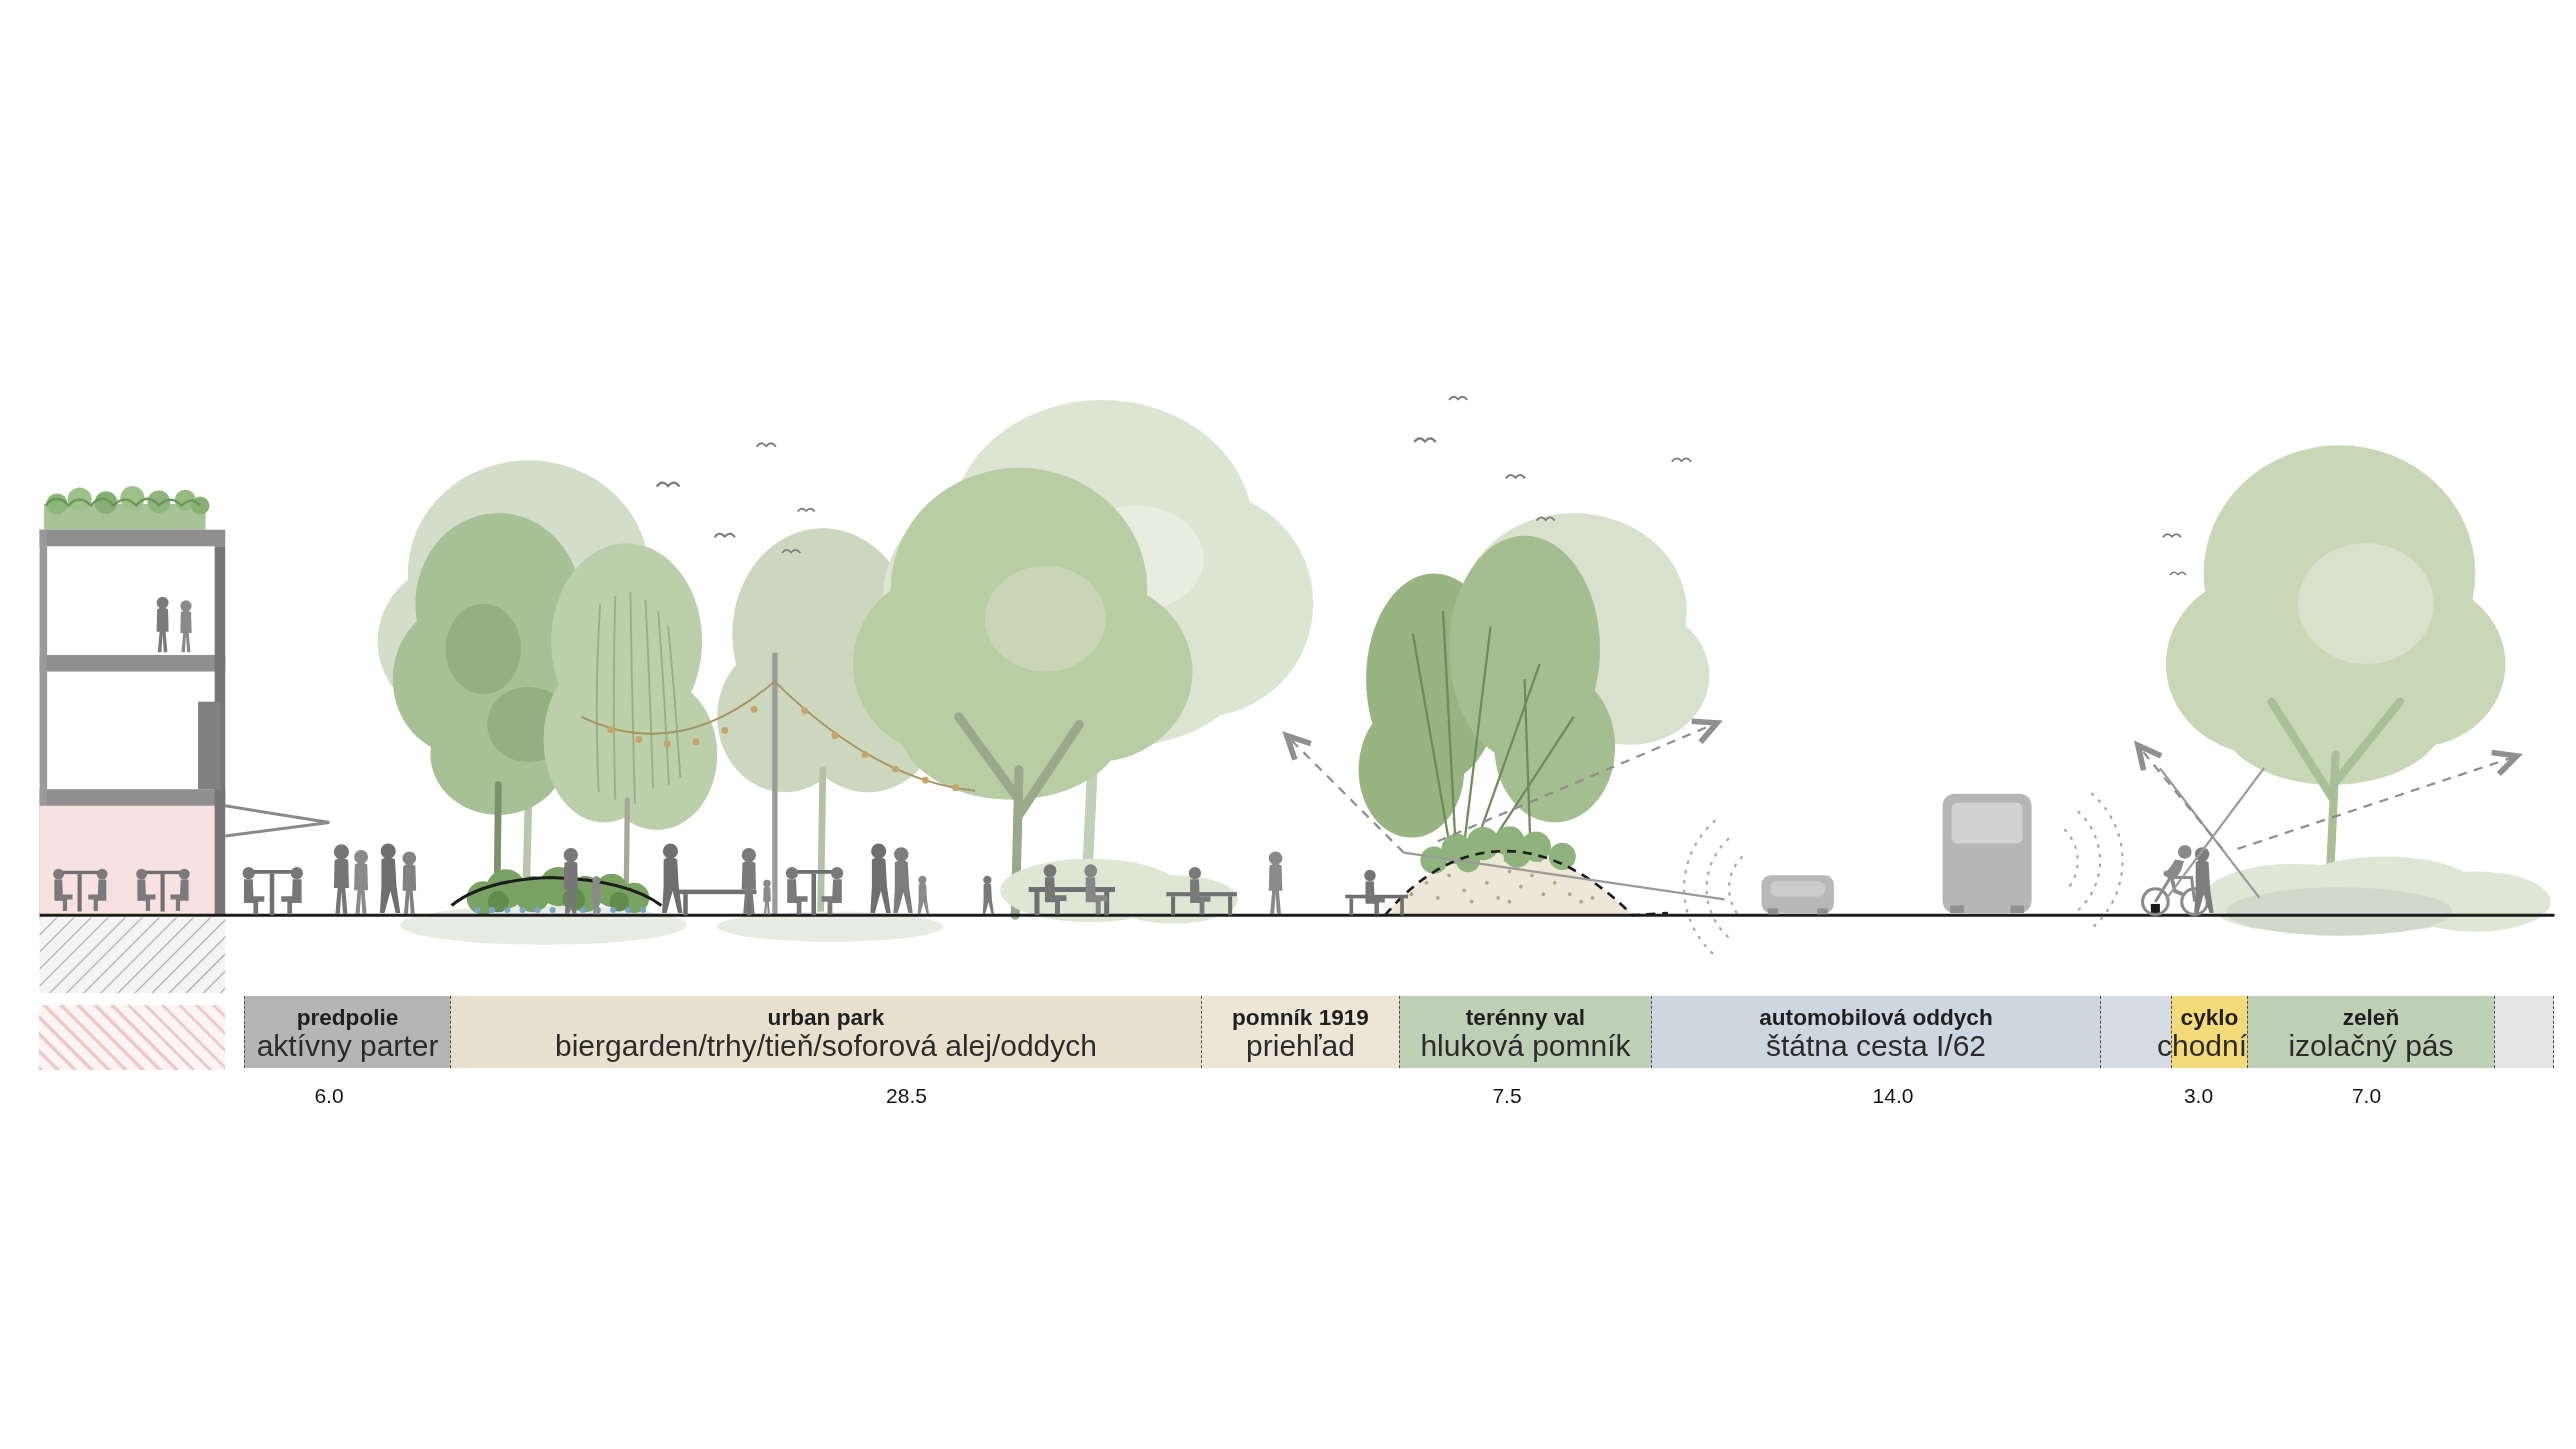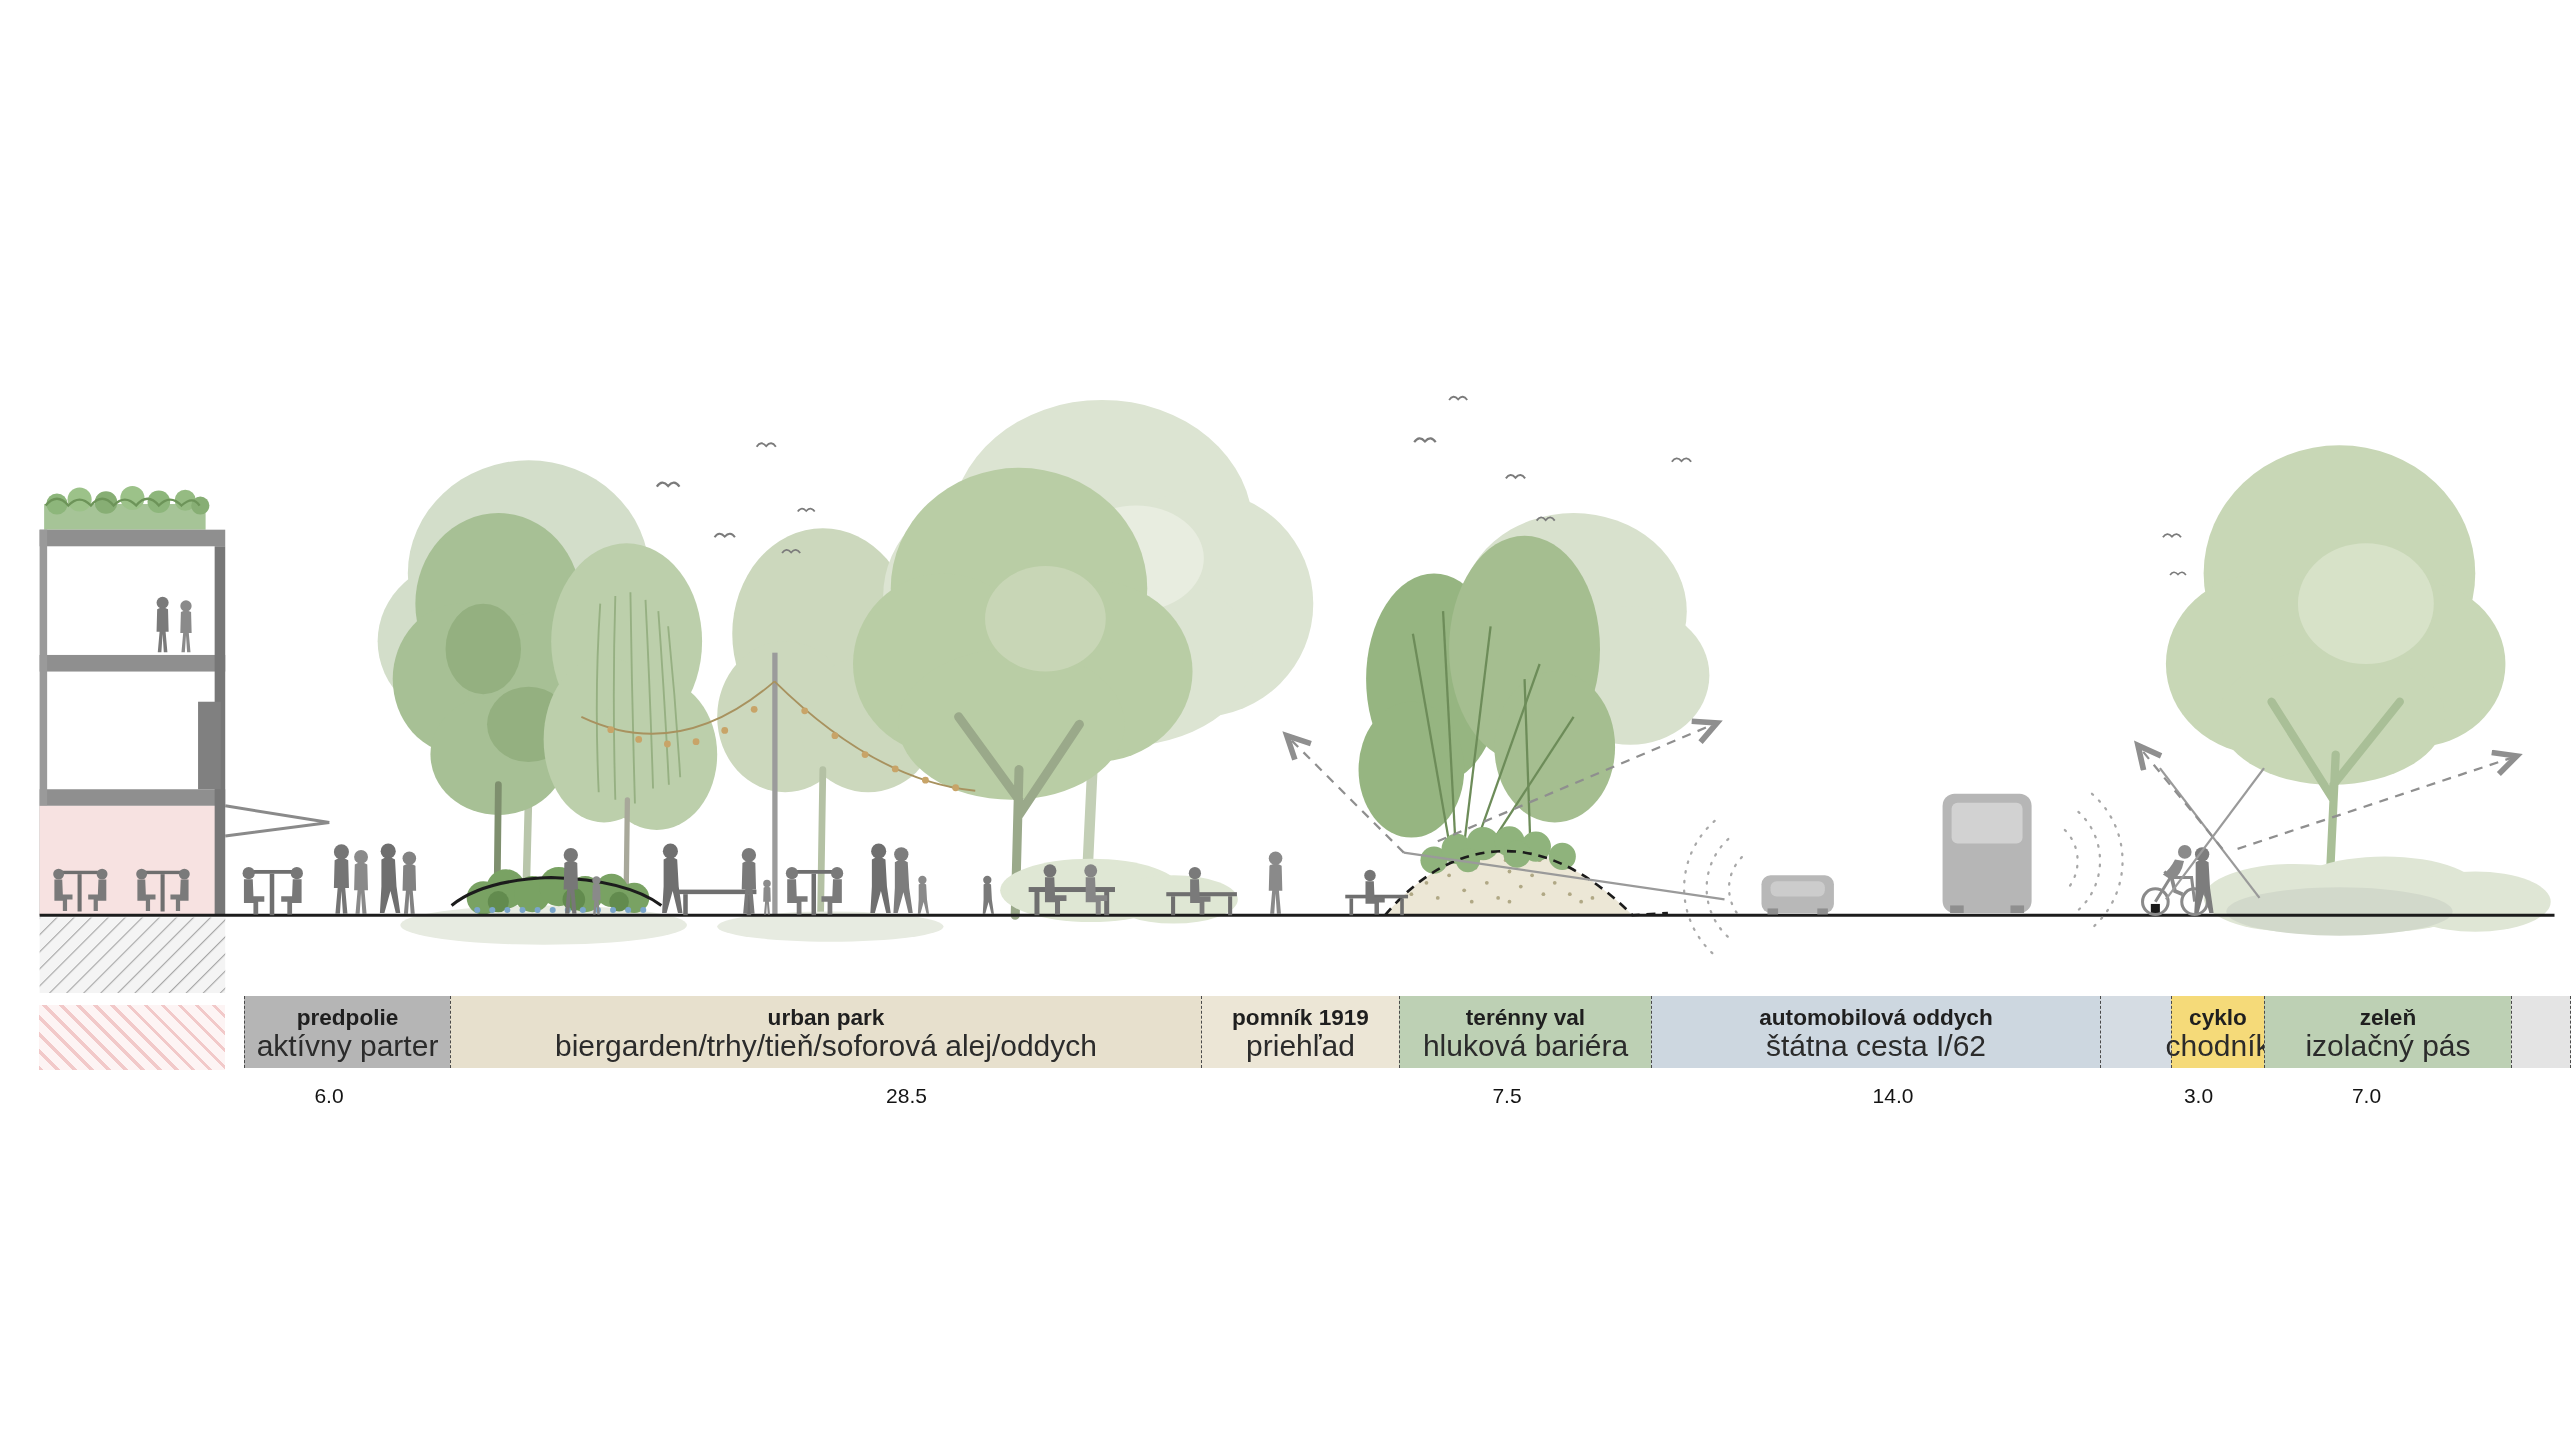--- a/index.html
+++ b/index.html
@@ -395,28 +395,28 @@
       <div class="zone" style="width: 751px; background: rgb(231, 224, 205);">
         <span class="l1">urban park</span>
         <span class="l2">biergarden/trhy/tieň/soforová alej/oddych</span>
       </div>
       <div class="zone" style="width: 198px; background: rgb(236, 230, 214);">
         <span class="l1">pomník 1919</span>
         <span class="l2">priehľad</span>
       </div>
       <div class="zone" style="width: 252px; background: rgb(189, 208, 180);">
         <span class="l1">terénny val</span>
-        <span class="l2">hluková bariéra</span>
+        <span class="l2">hluková pomník</span>
       </div>
       <div class="zone" style="width: 449px; background: rgb(205, 215, 224);">
         <span class="l1">automobilová oddych</span>
         <span class="l2">štátna cesta I/62</span>
       </div>
       <div class="zone" style="width: 71px; background: rgb(213, 220, 227);"></div>
-      <div class="zone" style="width: 93px; background: rgb(245, 218, 121);">
+      <div class="zone" style="width: 76px; background: rgb(245, 218, 121);">
         <span class="l1">cyklo</span>
         <span class="l2">chodník</span>
       </div>
       <div class="zone" style="width: 247px; background: rgb(189, 208, 180);">
         <span class="l1">zeleň</span>
         <span class="l2">izolačný pás</span>
       </div>
       <div class="zone" style="width: 60px; background: rgb(228, 228, 228);"></div>
     </div>
 

